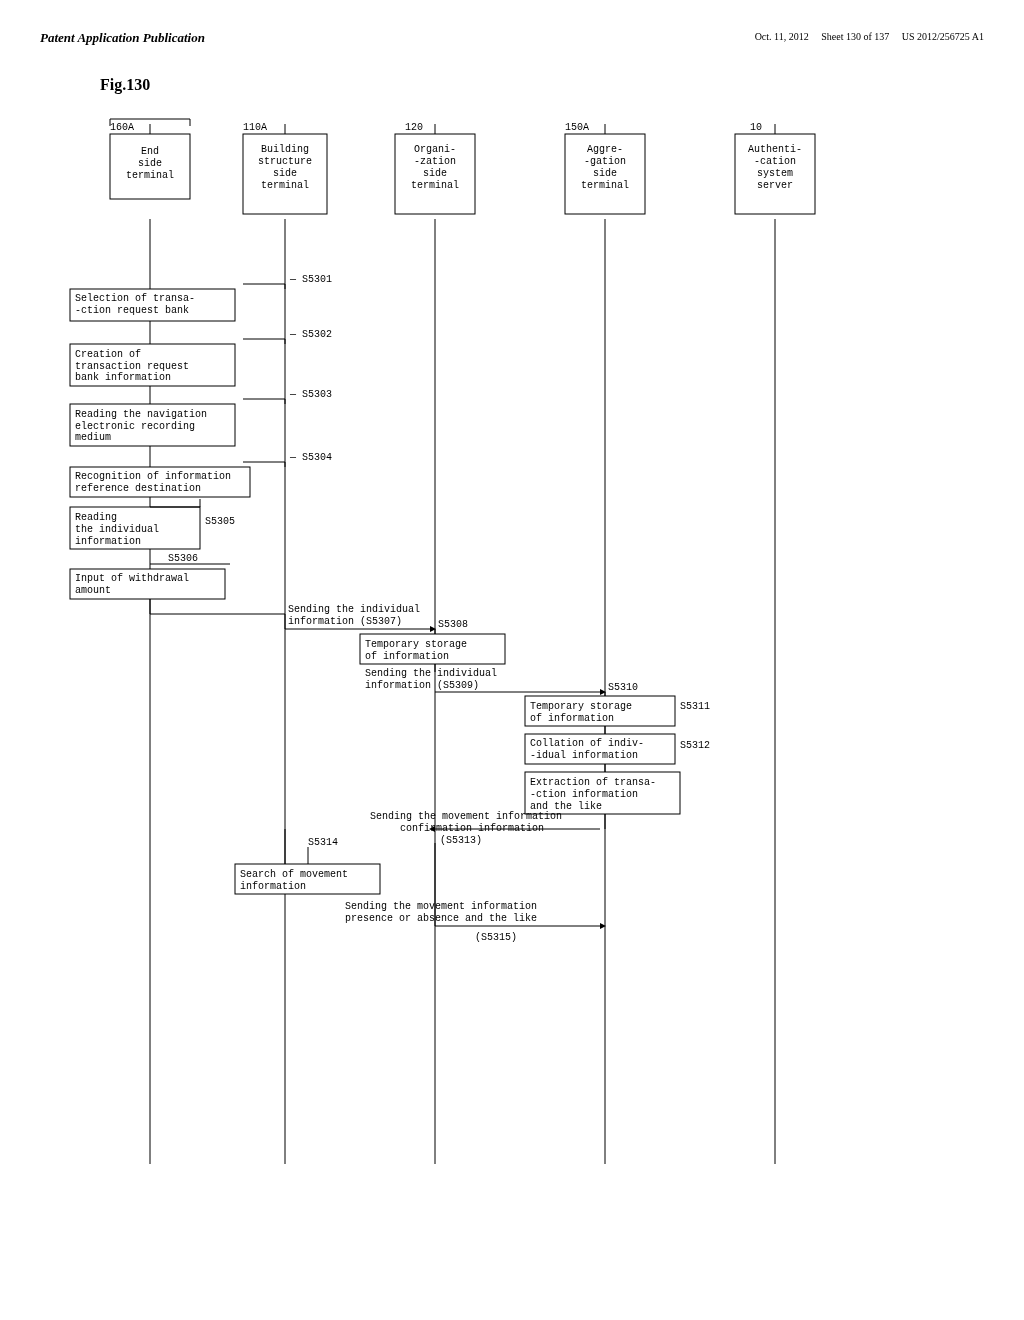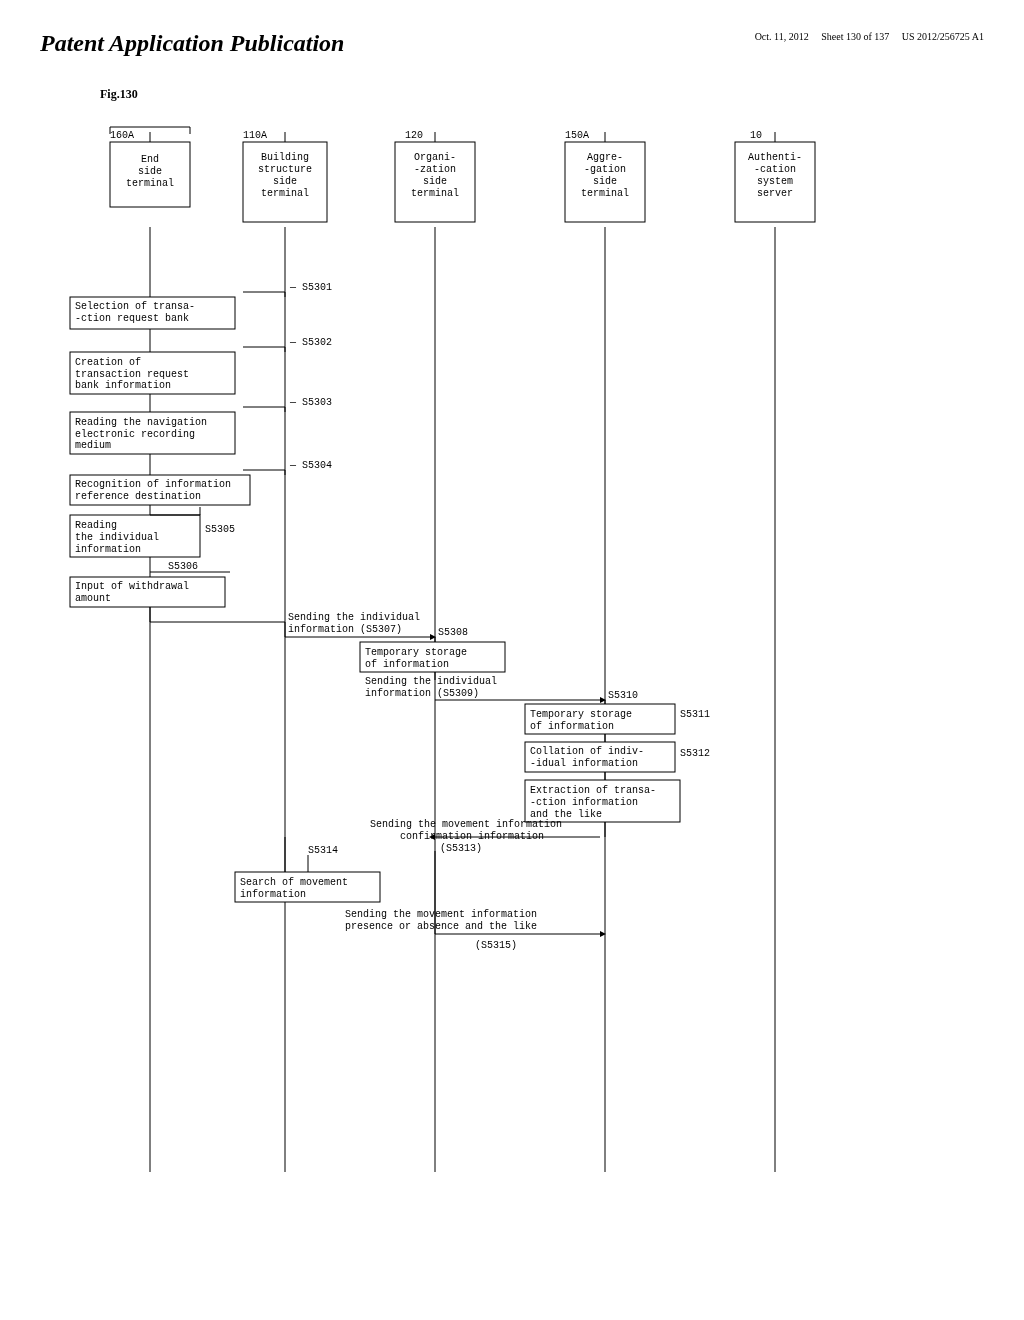--- a/index.html
+++ b/index.html
@@ -22,33 +22,33 @@
 
     .header {
       display: flex;
       justify-content: space-between;
       align-items: flex-start;
       margin-bottom: 20px;
       border-bottom: none;
     }
 
     .header-left {
-      font-size: 24px;
+      font-size: 13px;
       font-weight: bold;
       font-style: italic;
     }
 
     .header-right {
       font-size: 10px;
       text-align: right;
       line-height: 1.4;
     }
 
     .fig-title {
-      font-size: 12px;
+      font-size: 16px;
       font-weight: bold;
       margin-top: 30px;
       margin-bottom: 20px;
       margin-left: 60px;
     }
 
     .diagram-container {
       position: relative;
       width: 940px;
       height: 1100px;

